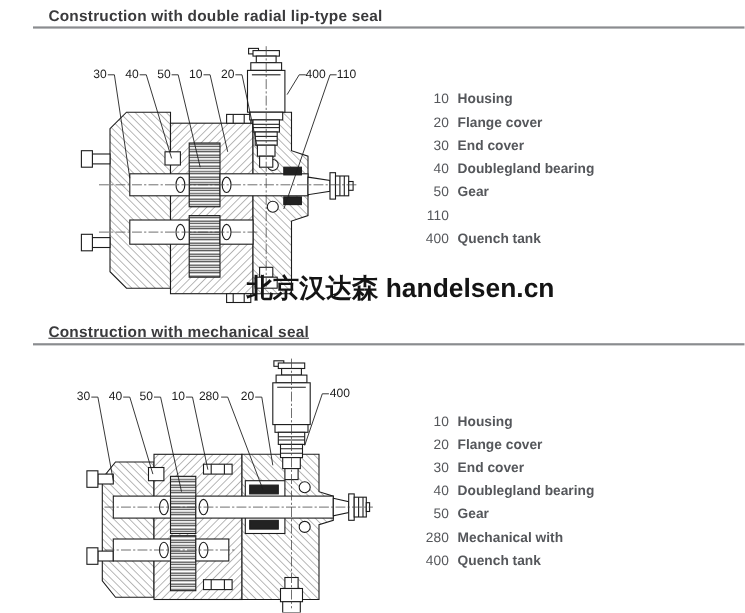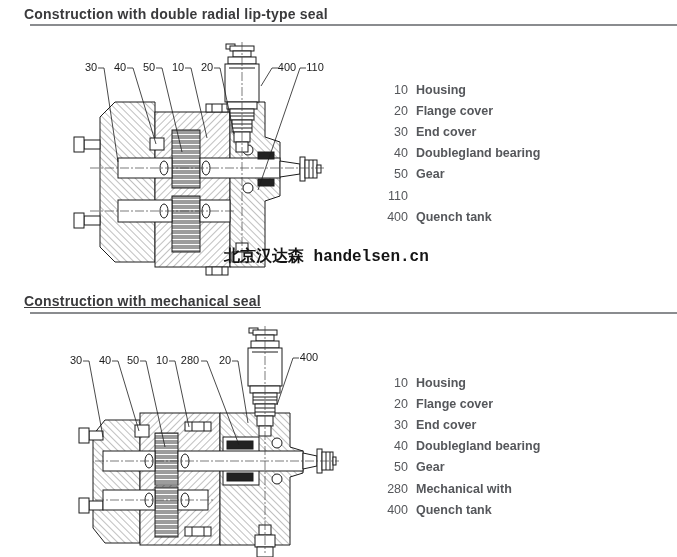--- a/index.html
+++ b/index.html
@@ -2,36 +2,36 @@
 <html><head>
 <meta charset="utf-8">
 <style>
   html,body{margin:0;padding:0;}
   body{
     width:677px;height:557px;position:relative;background:#ffffff;
     font-family:"Liberation Sans","DejaVu Sans",sans-serif;
     overflow:hidden;
   }
   .section-title{
-    position:absolute;left:24px;
+    position:absolute;left:44px;
     font-size:14px;font-weight:bold;color:#3a3a3c;letter-spacing:.2px;
   }
   .rule{
     position:absolute;left:30px;right:0;height:2px;background:#8a8c8f;
   }
   .parts-list{
     position:absolute;left:378px;width:290px;
     font-size:12.5px;color:#55575b;
   }
   .part-row{display:flex;height:21.2px;align-items:center;}
   .part-num{width:30px;text-align:right;margin-right:8px;flex:0 0 auto;}
   .part-name{white-space:nowrap;font-weight:bold;}
   .watermark{
     position:absolute;left:224px;top:246px;z-index:5;
-    font-size:16px;font-weight:bold;color:#141414;white-space:nowrap;font-family:Liberation Mono, monospace;
+    font-size:24px;font-weight:bold;color:#141414;white-space:nowrap;
   }
   svg text.callout{
     font-family:"Liberation Sans","DejaVu Sans",sans-serif;
     font-size:11px;fill:#1c1c1c;
   }
   .drawing{position:absolute;}
 </style>
 </head>
 <body>
 

